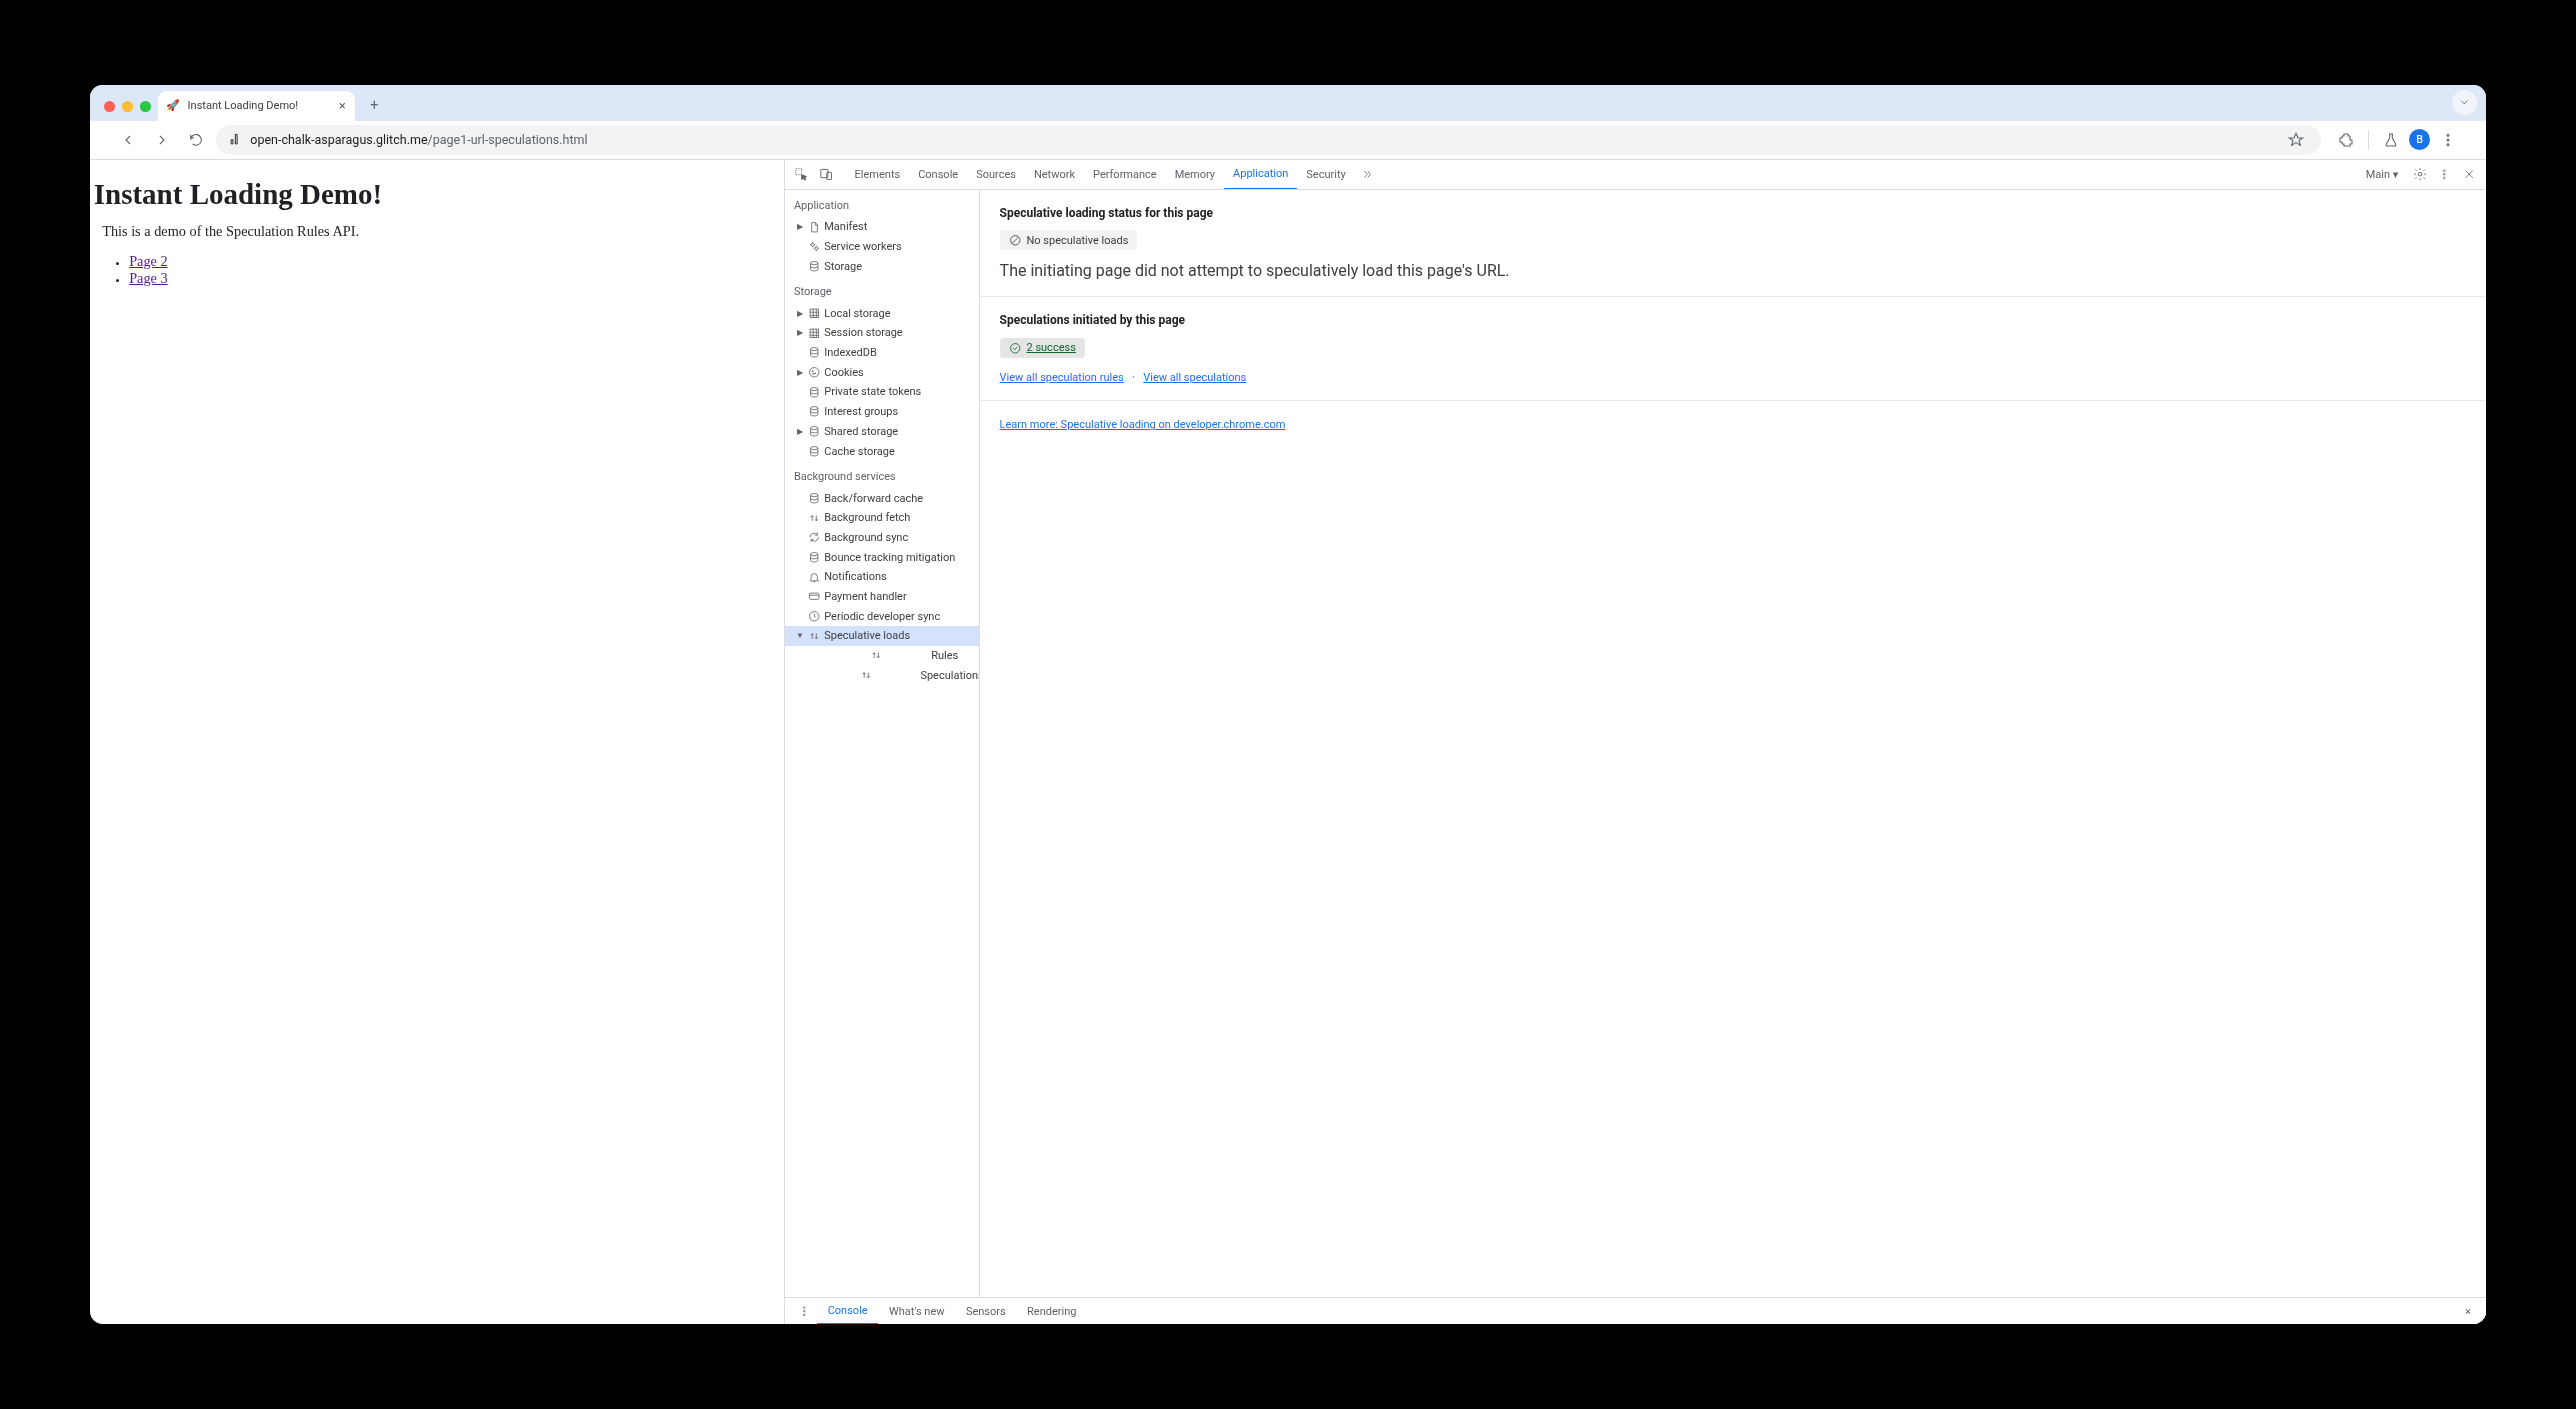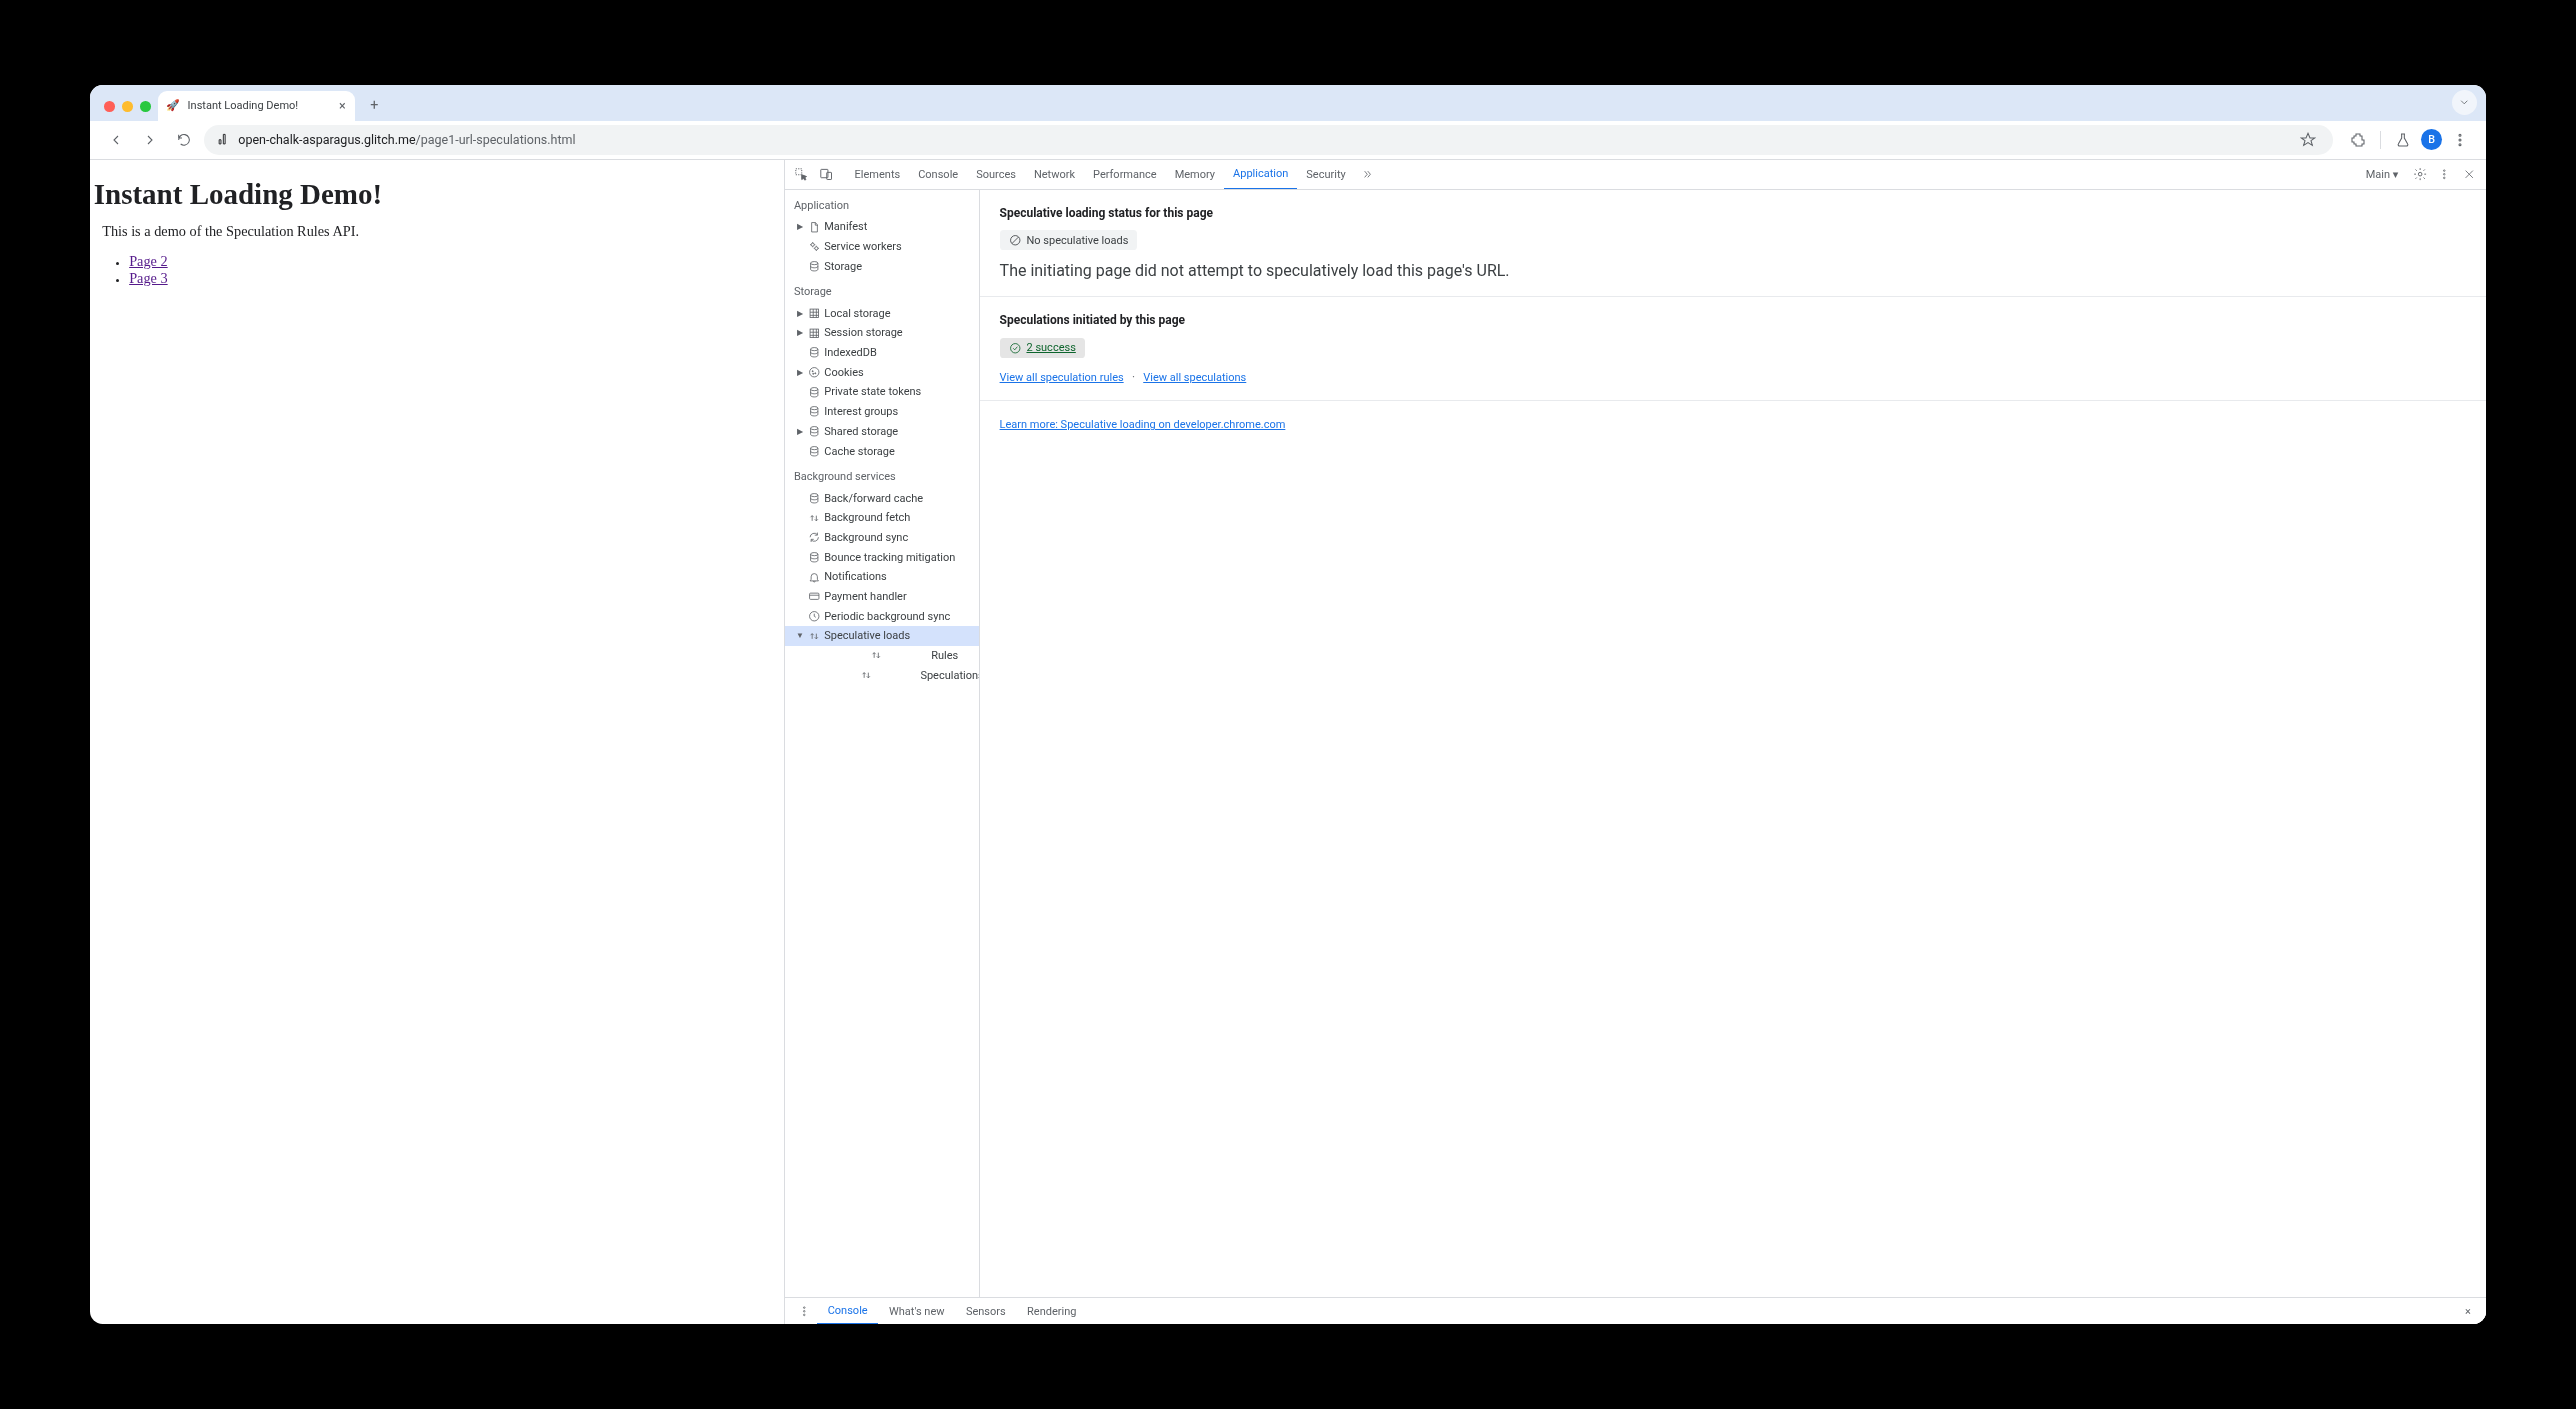--- a/index.html
+++ b/index.html
@@ -39,21 +39,21 @@
   background:#fff; height:30px; border-radius:9px 9px 0 0;
   display:flex; align-items:center; padding:0 9px; gap:7.1px;
   min-width:197px; font-size:11px; color:#3c4043;
 }
 .browser-tab .close-x { margin-left:auto; font-size:12.5px; color:#5f6368; cursor:pointer; }
 .new-tab { width:25px; height:25px; display:flex;align-items:center;justify-content:center; margin:0 0 2.7px 7.1px; color:#5f6368; font-size:14.3px; border-radius:50%;}
 .chevron-menu { position:absolute; right:9px; top:5.4px; width:25px;height:25px;border-radius:50%;background:#f1f5fb;display:flex;align-items:center;justify-content:center;color:#5f6368;}
 
 .toolbar {
   background:#fff; height:39px; display:flex; align-items:center;
-  padding:0 11px; gap:5.4px; border-bottom:0.9px solid #dadce0;
+  padding:0 23px; gap:5.4px; border-bottom:0.9px solid #dadce0;
 }
 .icon-btn { width:29px;height:29px;display:flex;align-items:center;justify-content:center;color:#5f6368;border-radius:50%;}
 .icon-btn svg{width:16px;height:16px;}
 .omnibox {
   flex:1; height:30px; background:#f1f3f4; border-radius:15px;
   display:flex; align-items:center; padding:0 10.7px; gap:9px; color:#202124; font-size:12.5px;
 }
 .omnibox .url-gray{color:#5f6368;}
 .toolbar-right{display:flex;align-items:center;gap:3.6px;margin-left:5.4px;}
 .divider-v{width:0.9px;height:18px;background:#dadce0;margin:0 3.6px;}
@@ -434,21 +434,21 @@
               <span>Payment handler</span>
             </div>
             <div class="tree-item">
               <span class="arrow"></span>
               <span class="ticon">
                 <svg viewBox="0 0 24 24">
                   <circle cx="12" cy="12" r="9"></circle>
                   <path d="M12 7v5l3 2"></path>
                 </svg>
               </span>
-              <span>Periodic background sync</span>
+              <span>Periodic developer sync</span>
             </div>
             <div class="tree-item selected">
               <span class="arrow">▼</span>
               <span class="ticon">
                 <svg viewBox="0 0 24 24">
                   <path d="M8 17V7M8 7l-3 3M8 7l3 3"></path>
                   <path d="M16 7v10M16 17l-3-3M16 17l3-3"></path>
                 </svg>
               </span>
               <span>Speculative loads</span>

